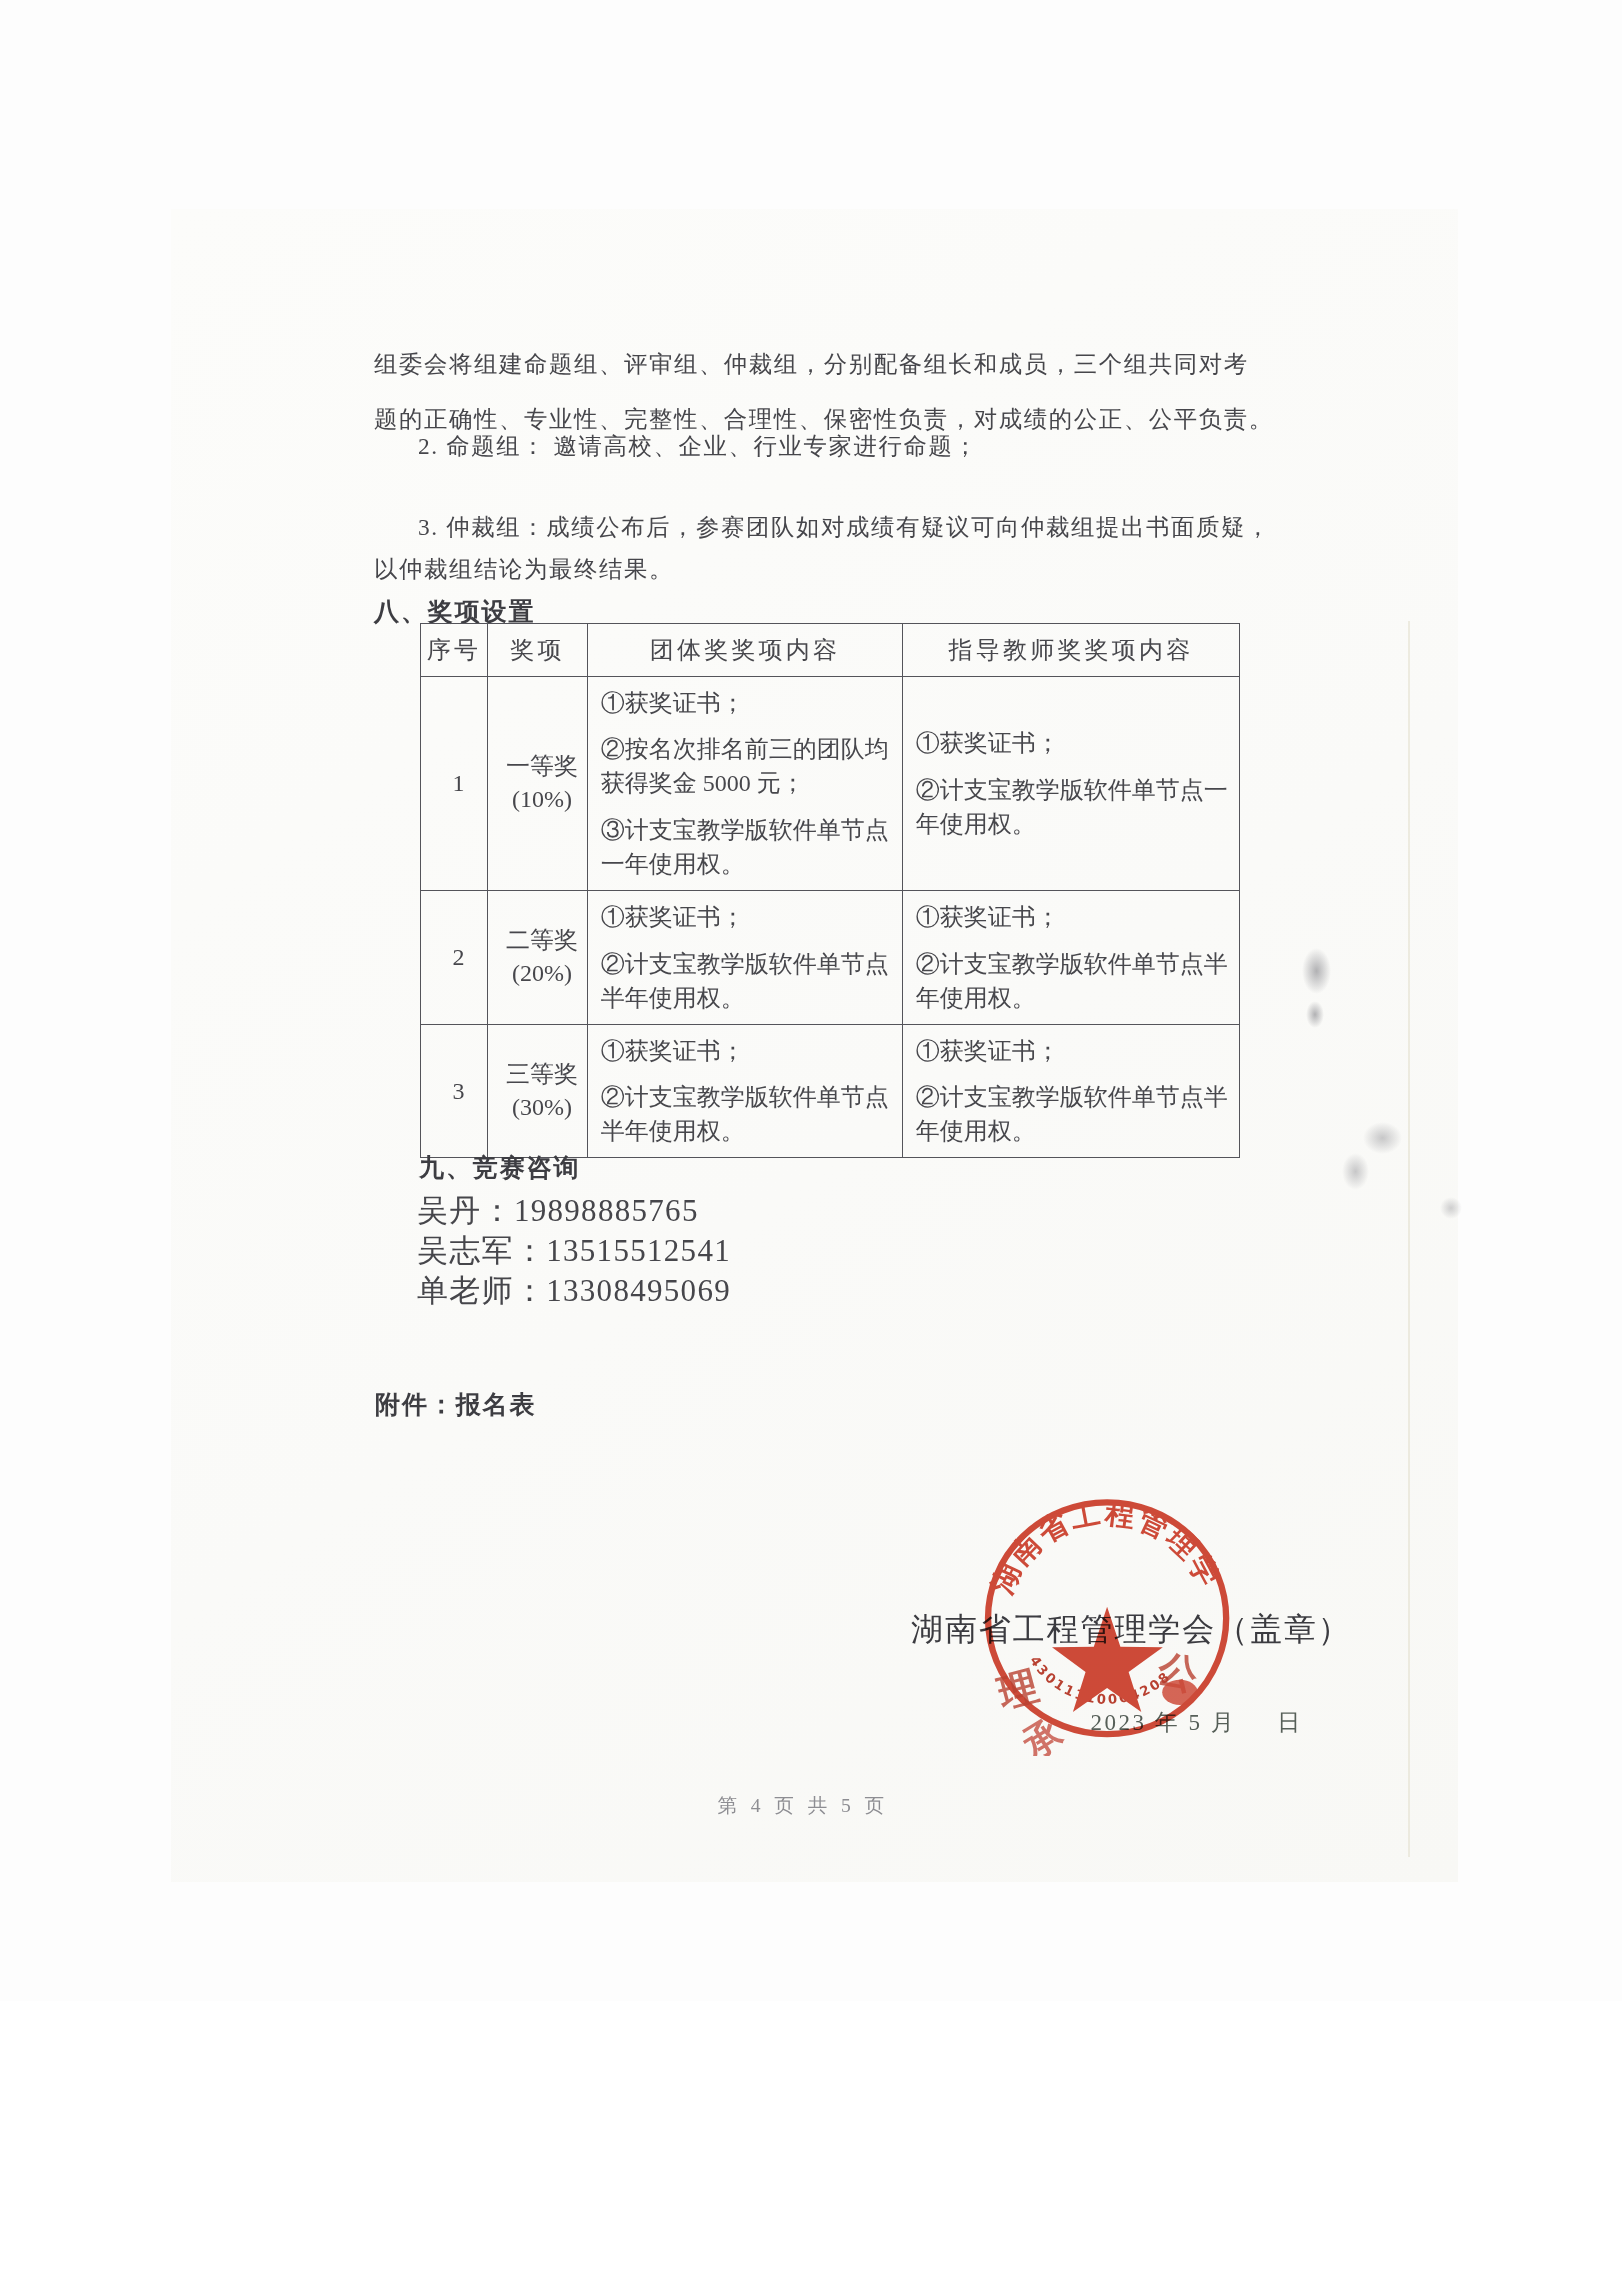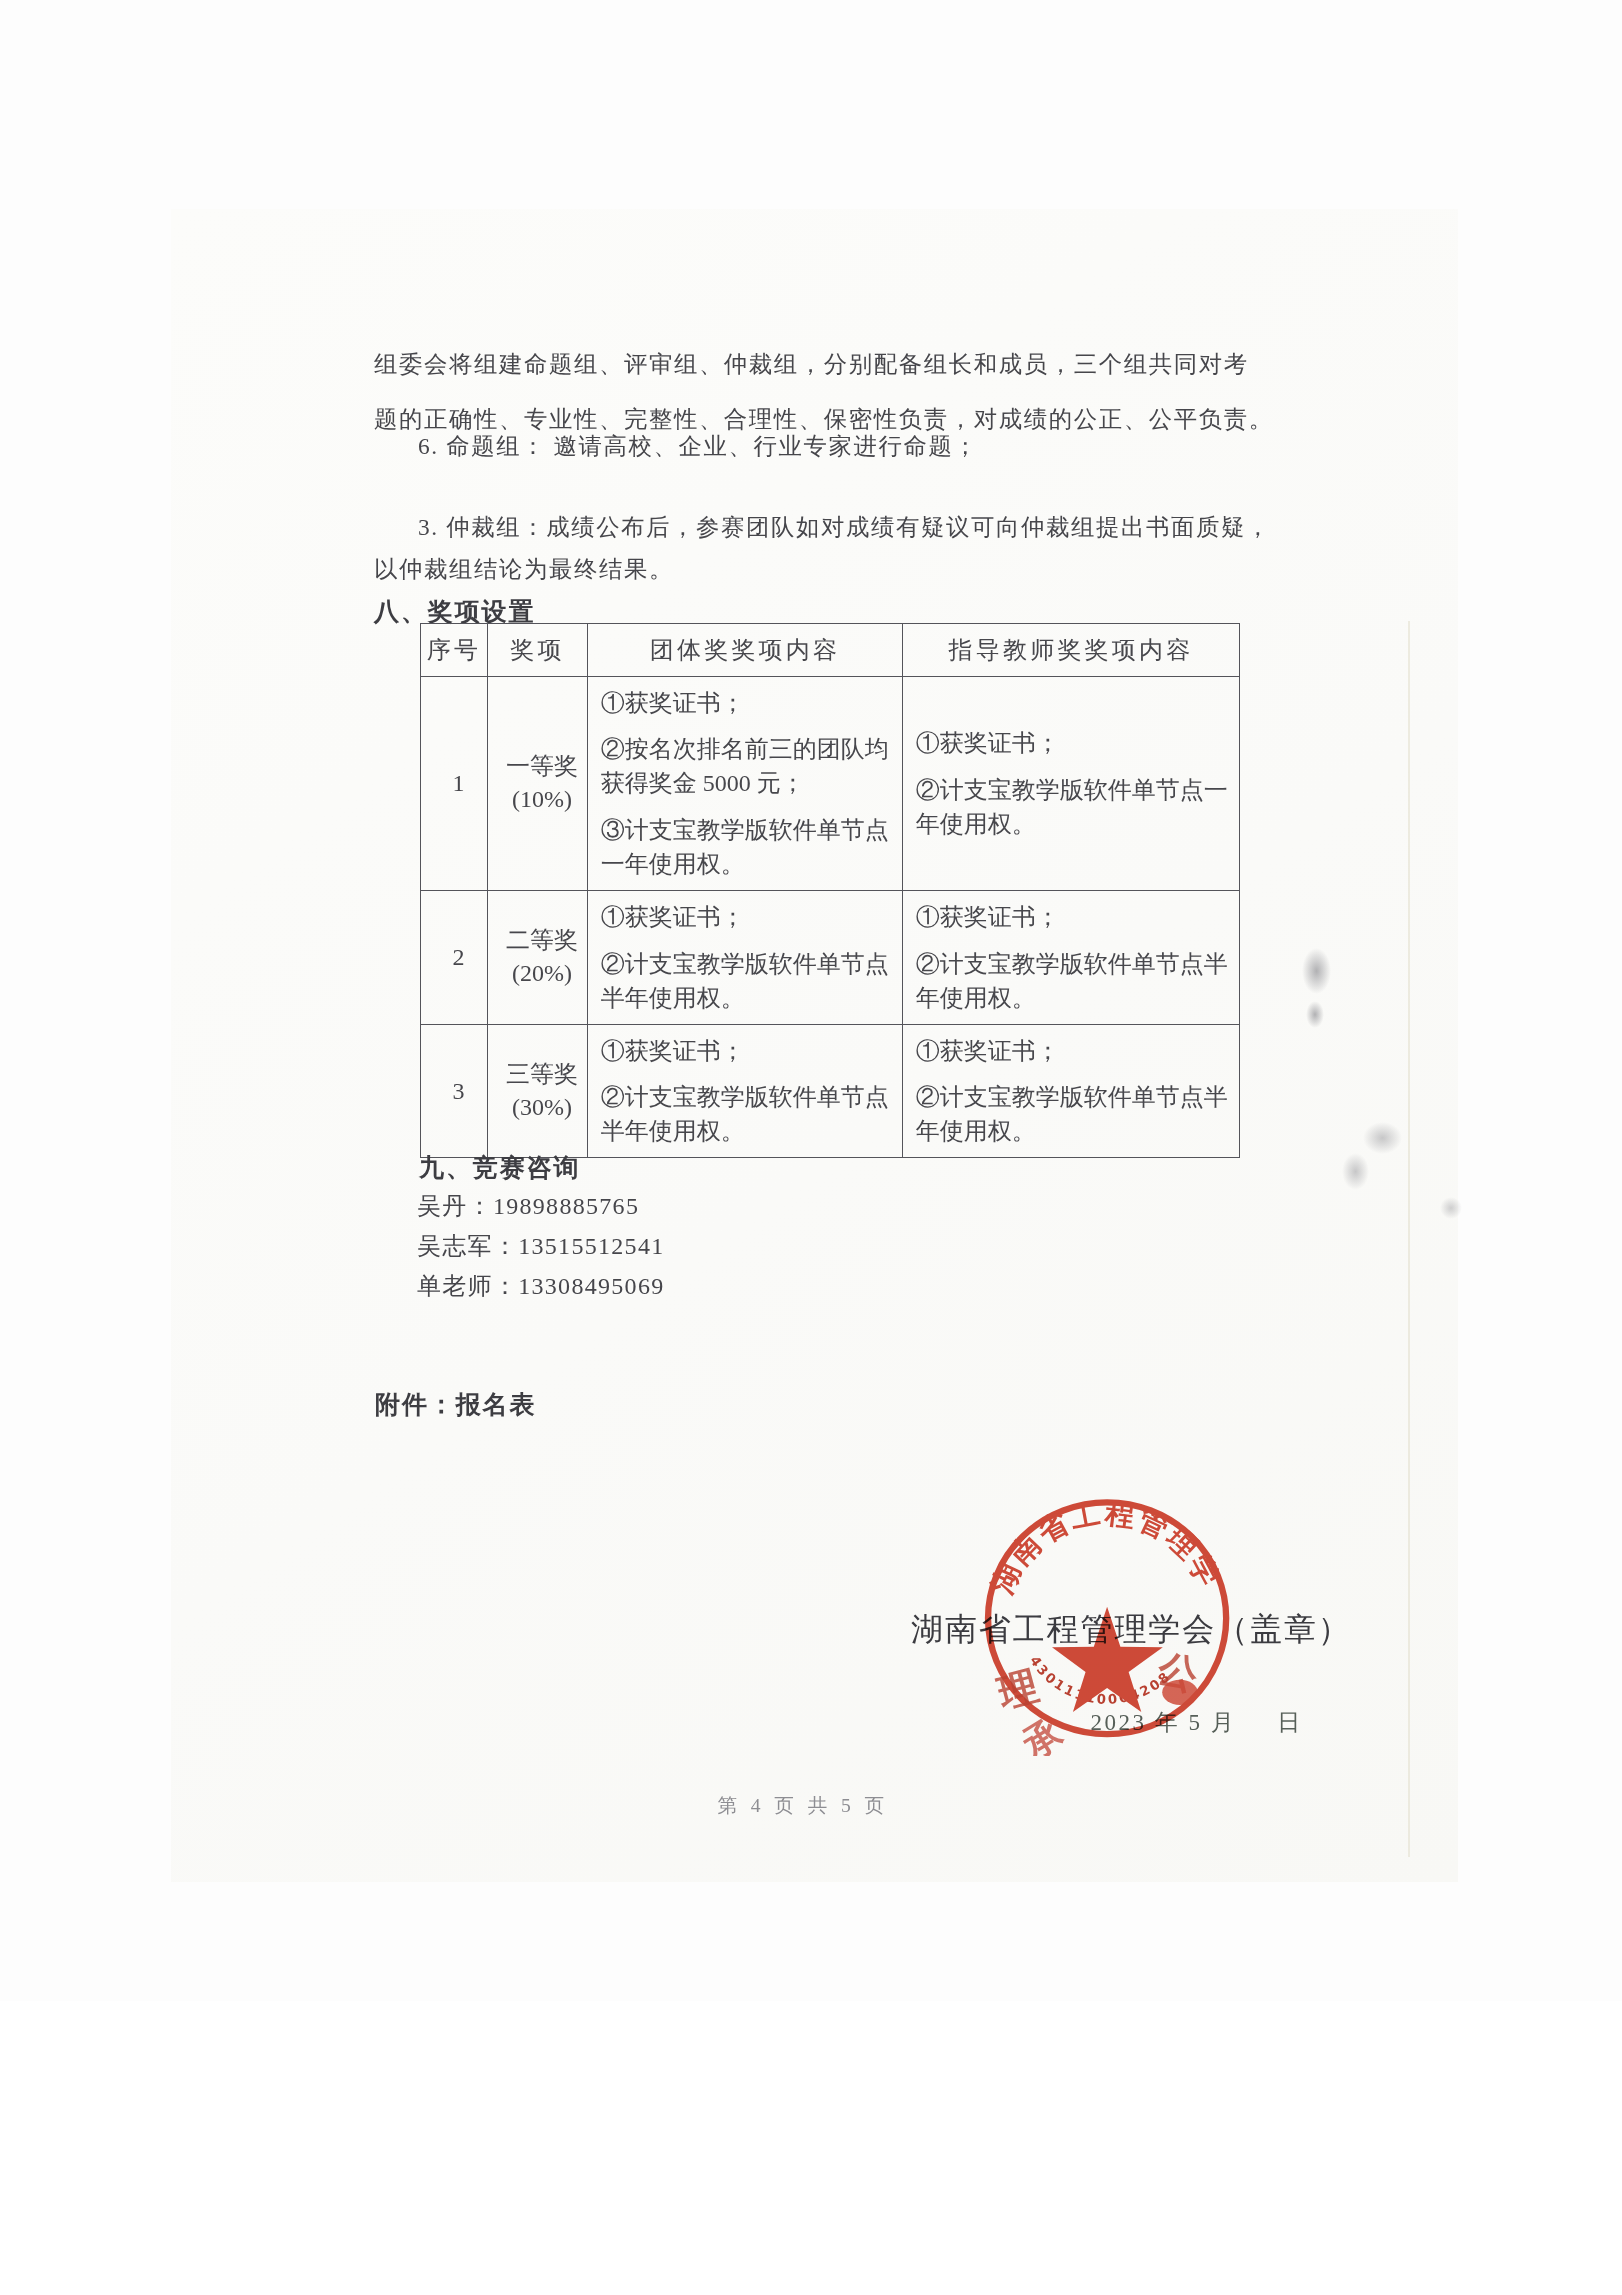--- a/index.html
+++ b/index.html
@@ -26,21 +26,21 @@
   table.awards col.c0{width:67px;} table.awards col.c1{width:100px;}
   table.awards col.c2{width:315px;} table.awards col.c3{width:337px;}
   table.awards td,table.awards th{border:1.9px solid #54545a;vertical-align:middle;
                padding:9px 3.8px 9px 12.7px;line-height:34px;font-weight:400;}
   table.awards th{text-align:center;padding:6.3px 2.5px;letter-spacing:3.2px;height:39px;}
   td.cnum,td.caward{text-align:center;padding:3.8px 2.5px;}
   tr.r1{height:199px;} tr.r2{height:124px;} tr.r3{height:120px;}
   td p{margin:0 0 12.7px 0;} td p:last-child{margin-bottom:0;}
   .awd-line{display:block;line-height:33px;}
   
-  .contact{position:absolute;left:417px;font-size:24px;letter-spacing:1.3px;white-space:pre;}
+  .contact{position:absolute;left:417px;font-size:31px;letter-spacing:1.3px;white-space:pre;}
   .c0{top:1190px;} .c1{top:1230px;} .c2{top:1270px;}
   
   .orgline{position:absolute;left:911px;top:1608px;font-size:32px;letter-spacing:1.9px;
            color:#3b3b40;white-space:pre;}
   .dateline{position:absolute;left:1041px;top:1681px;font-size:23px;letter-spacing:2.5px;
             color:#565f58;white-space:pre;}
   .dategap{display:inline-block;width:41px;}
   .seal{position:absolute;left:976px;top:1483px;width:266px;height:273px;
         mix-blend-mode:multiply;opacity:.93;filter:blur(0.4px);}
   
@@ -62,21 +62,21 @@
 </style>
 </head>
 <body>
 
 <div class="page">
   <div class="scan">
     <div class="paper"></div>
 
     <div class="tline l0">组委会将组建命题组、评审组、仲裁组，分别配备组长和成员，三个组共同对考</div>
     <div class="tline l1">题的正确性、专业性、完整性、合理性、保密性负责，对成绩的公正、公平负责。</div>
-    <div class="tline l2">6. 命题组： 邀请高校、企业、行业专家进行命题；</div>
+    <div class="tline l2">2. 命题组： 邀请高校、企业、行业专家进行命题；</div>
     <div class="tline l4">3. 仲裁组：成绩公布后，参赛团队如对成绩有疑议可向仲裁组提出书面质疑，</div>
     <div class="tline l5">以仲裁组结论为最终结果。</div>
 
     <div class="h-bold h8">八、奖项设置</div>
 
     <table class="awards">
       <colgroup>
           <col class="c0">
           <col class="c1">
           <col class="c2">

